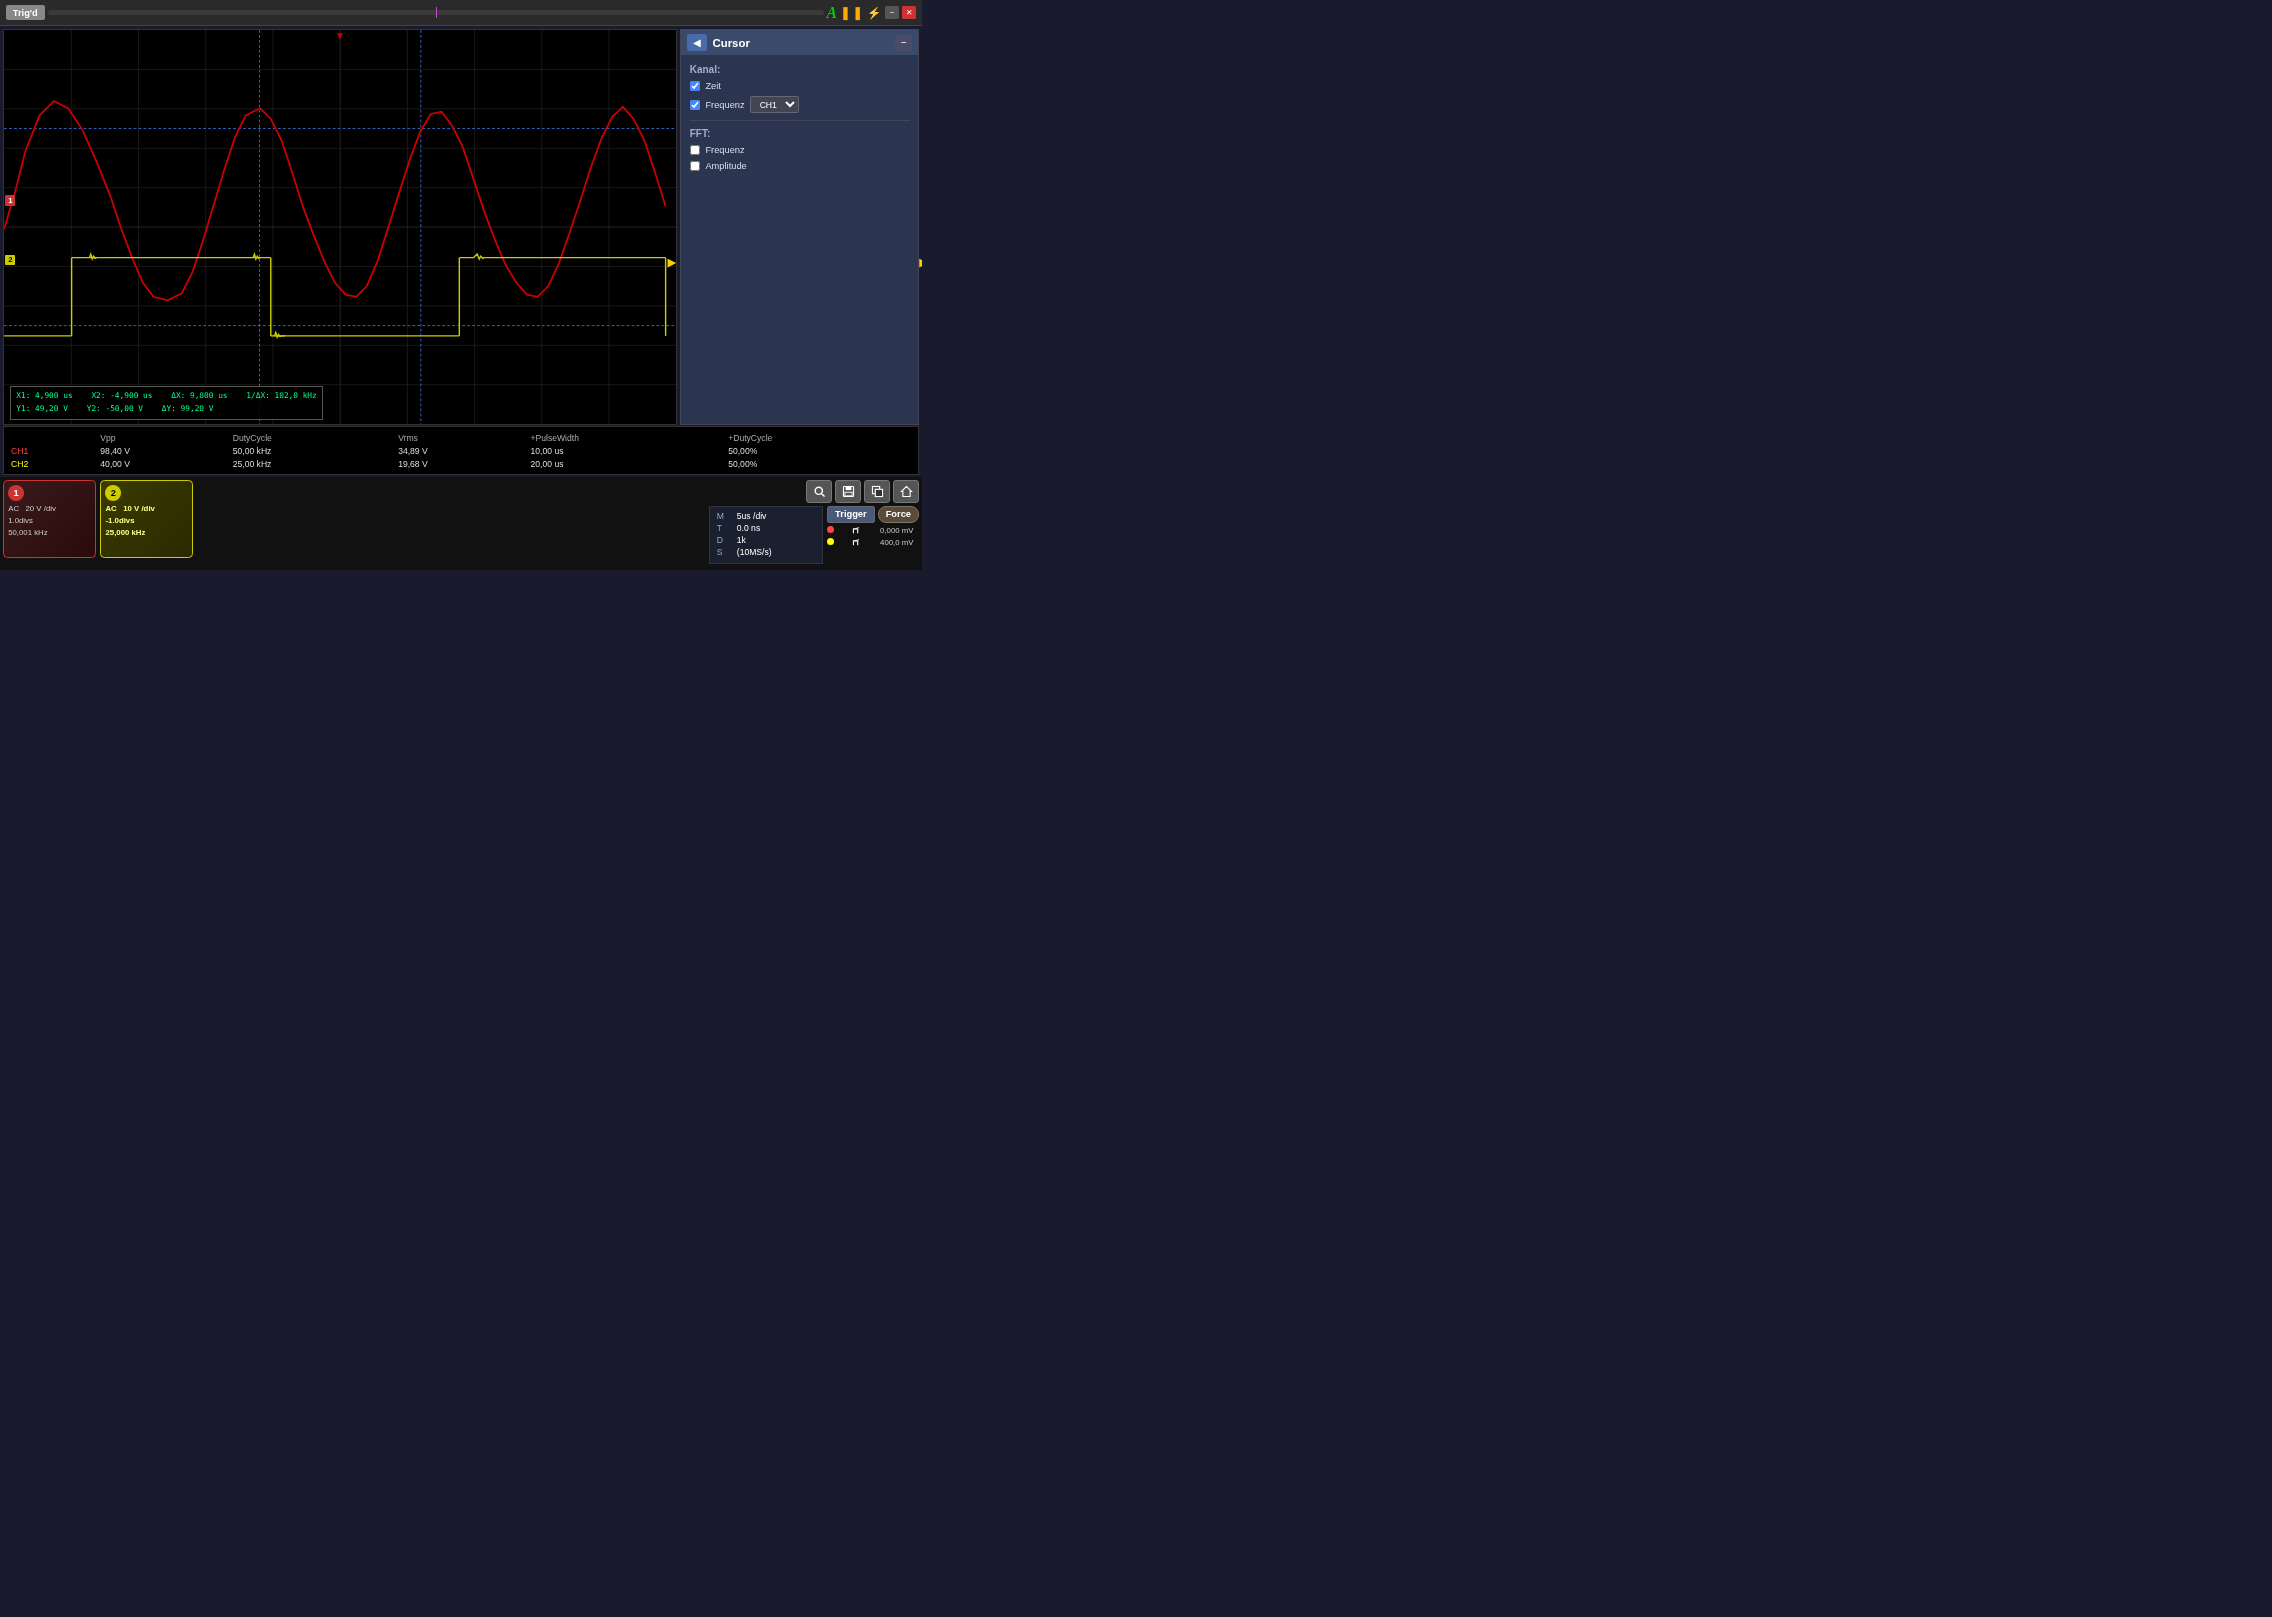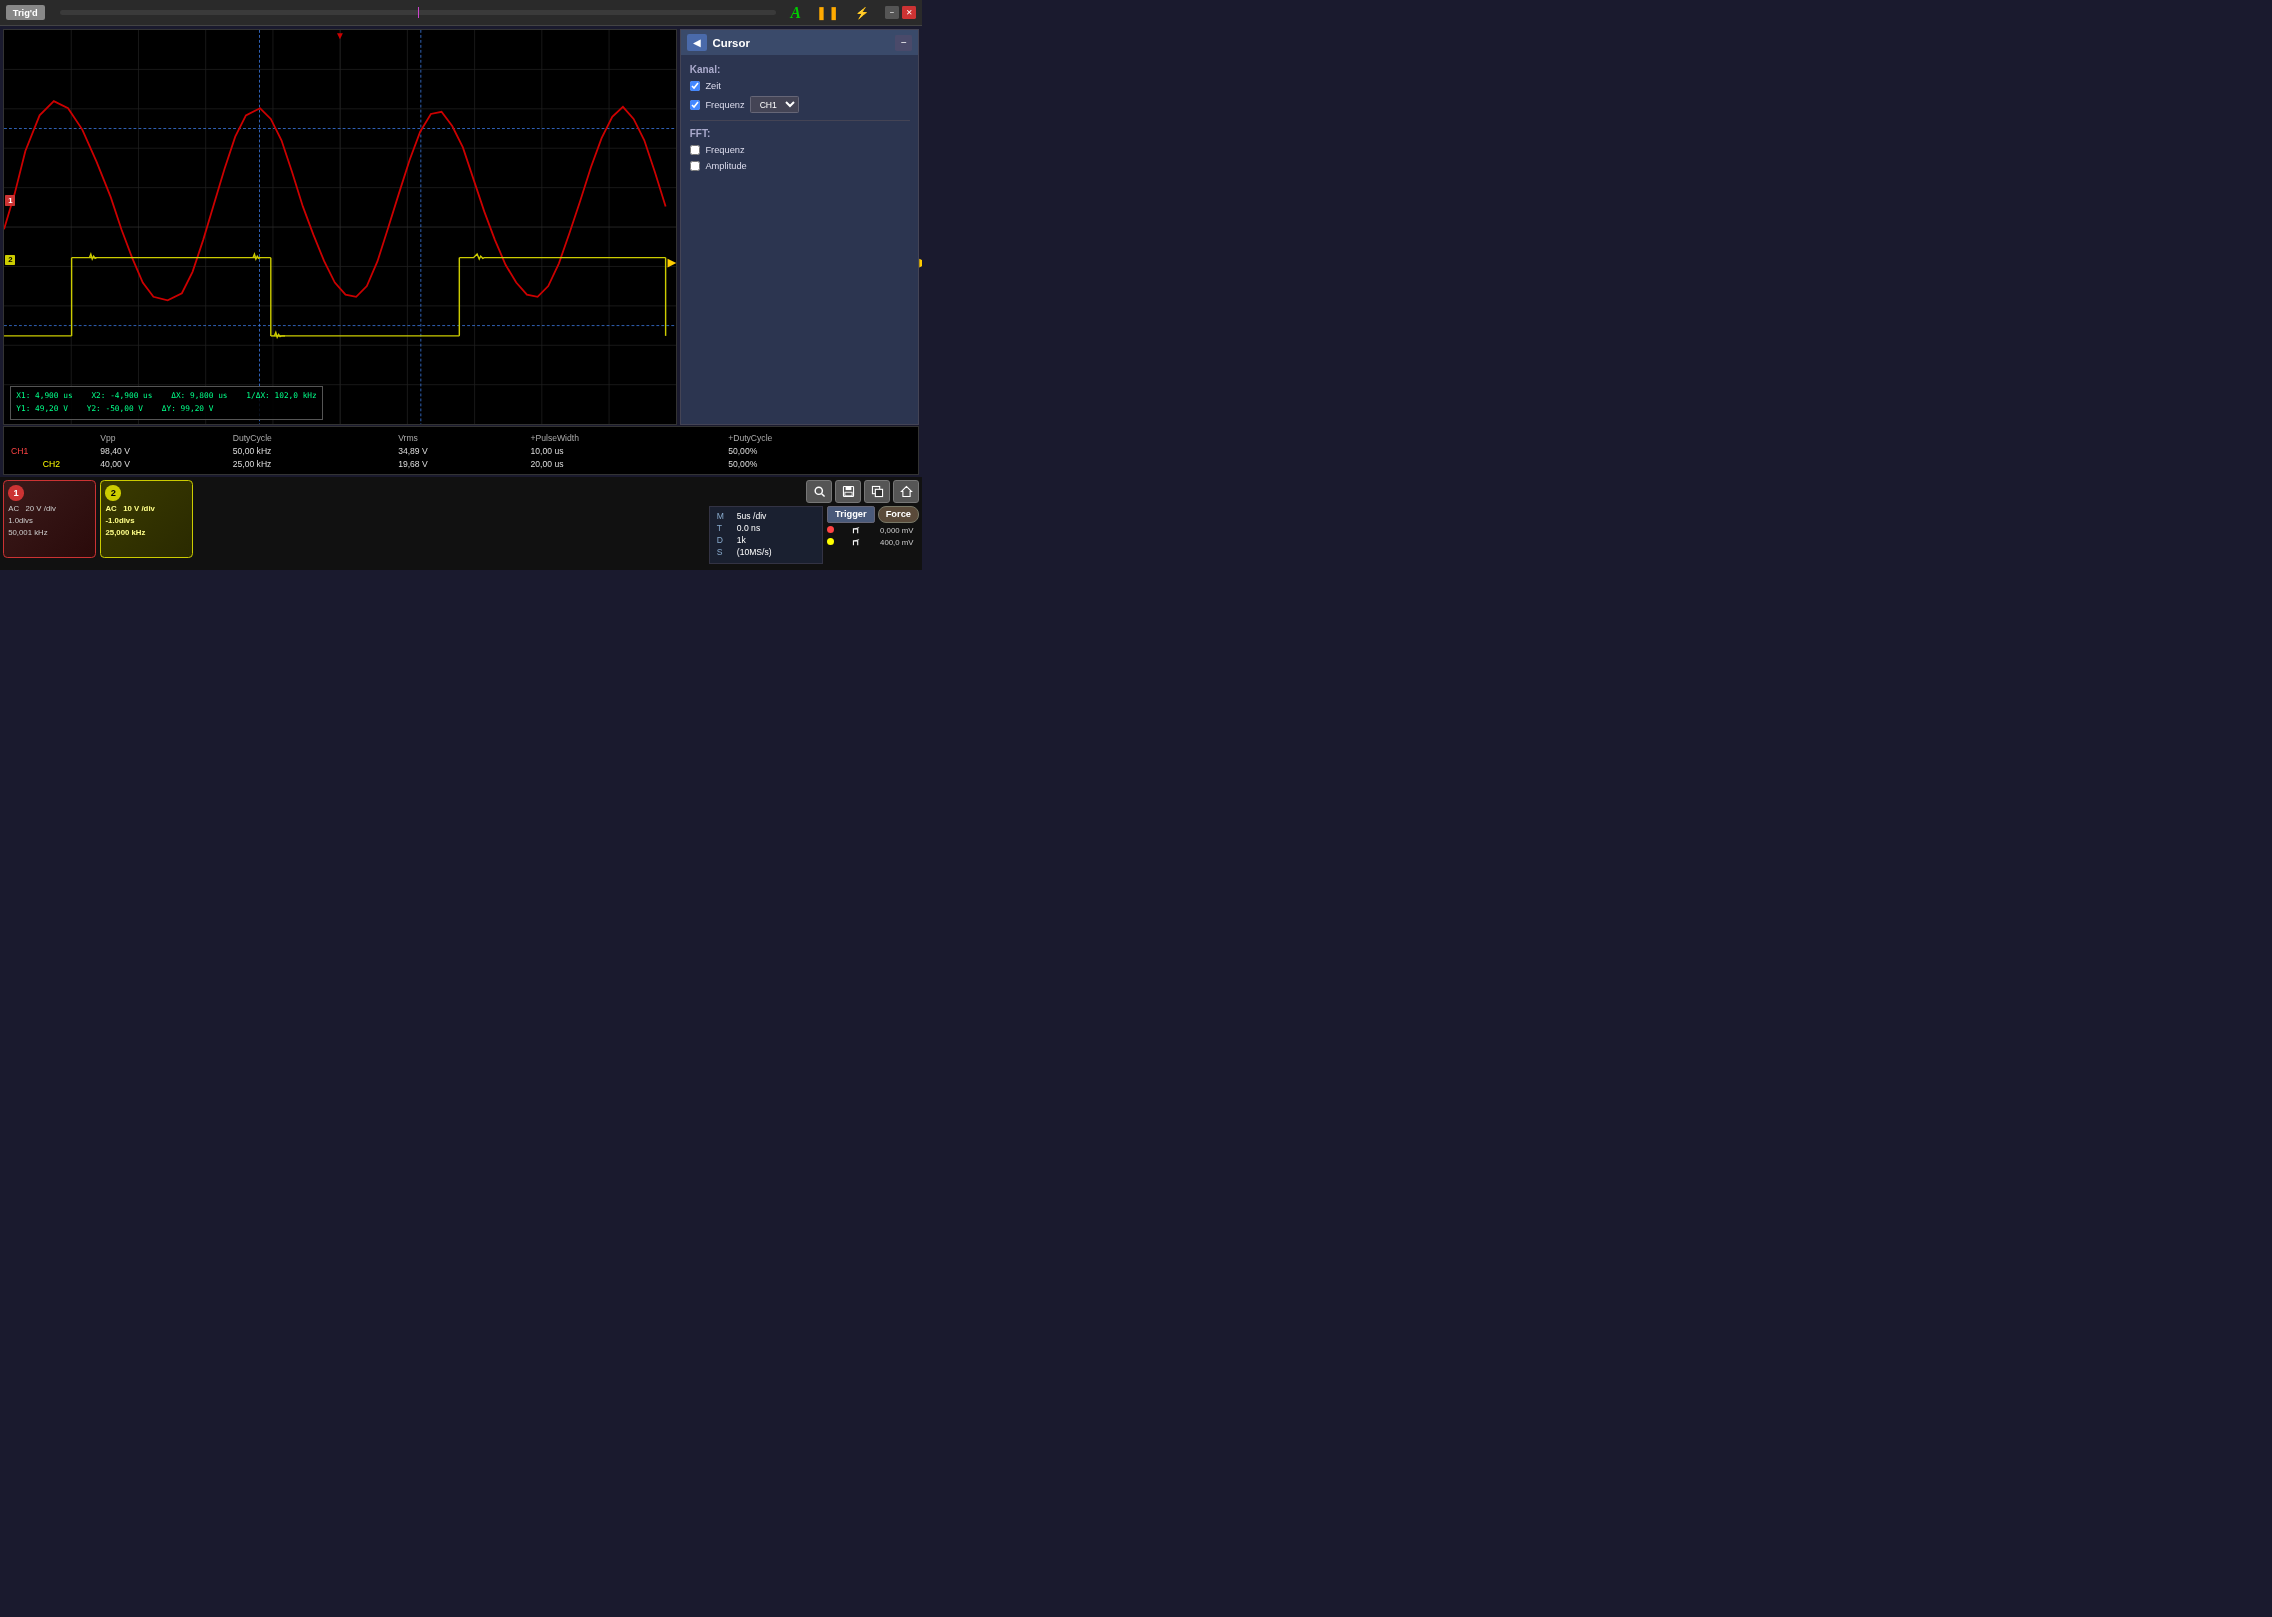--- a/index.html
+++ b/index.html
@@ -12,21 +12,21 @@
       position: relative;
     }
 
     
     .top-bar {
       display: flex;
       align-items: center;
       background: #2a2a2a;
       height: 26px;
       padding: 0 5.7px;
-      gap: 15px;
+      gap: 3px;
       border-bottom: 0.7px solid #444;
     }
     .trig-badge {
       background: #888;
       color: #fff;
       font-size: 9.3px;
       font-weight: bold;
       padding: 2.1px 7.1px;
       border-radius: 2.1px;
     }
@@ -181,21 +181,21 @@
       color: #aaa;
       font-weight: normal;
       text-align: left;
       padding: 1.4px 8.6px 1.4px 0;
     }
     .meas-table td {
       padding: 1.4px 8.6px 1.4px 0;
       text-align: left;
     }
     .meas-table .ch1-val { color: #ff4444; }
-    .meas-table .ch2-val { color: #ffff00; text-align: center; }
+    .meas-table .ch2-val { color: #ffff00; }
 
     
     .ch-box {
       width: 93px;
       height: 78px;
       border-radius: 4.3px;
       padding: 4.3px;
       display: flex;
       flex-direction: column;
       gap: 1.4px;

